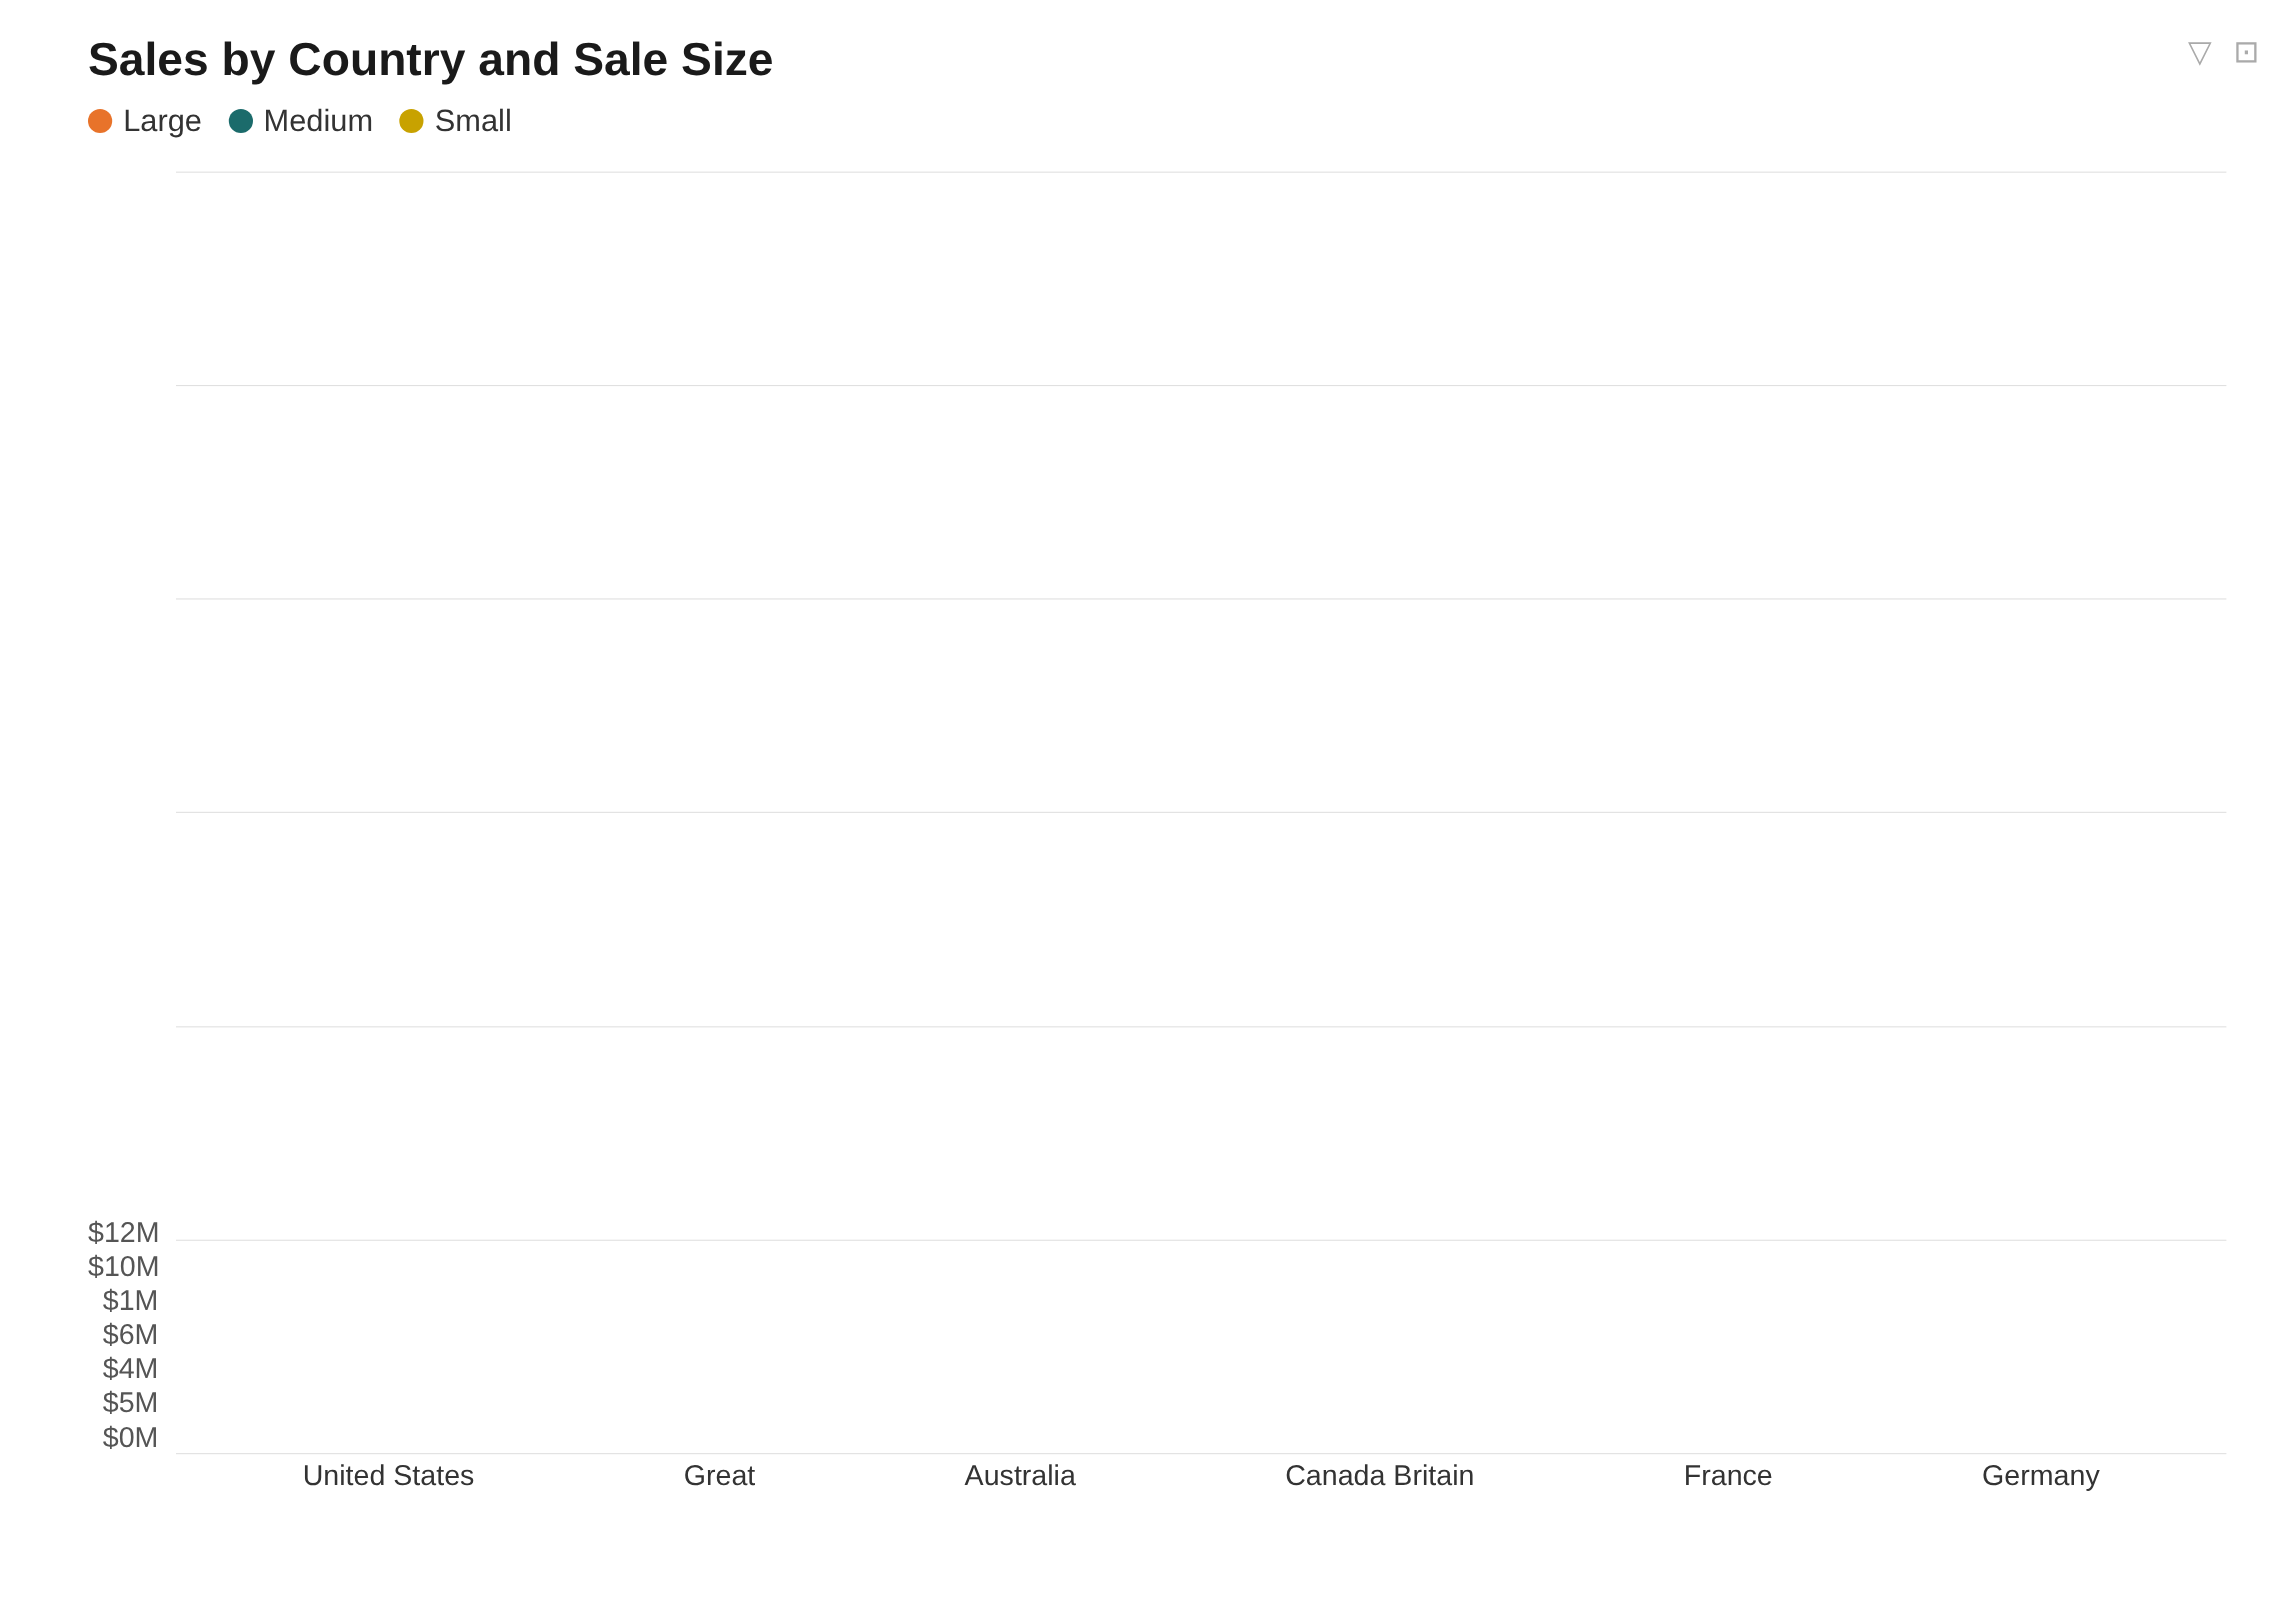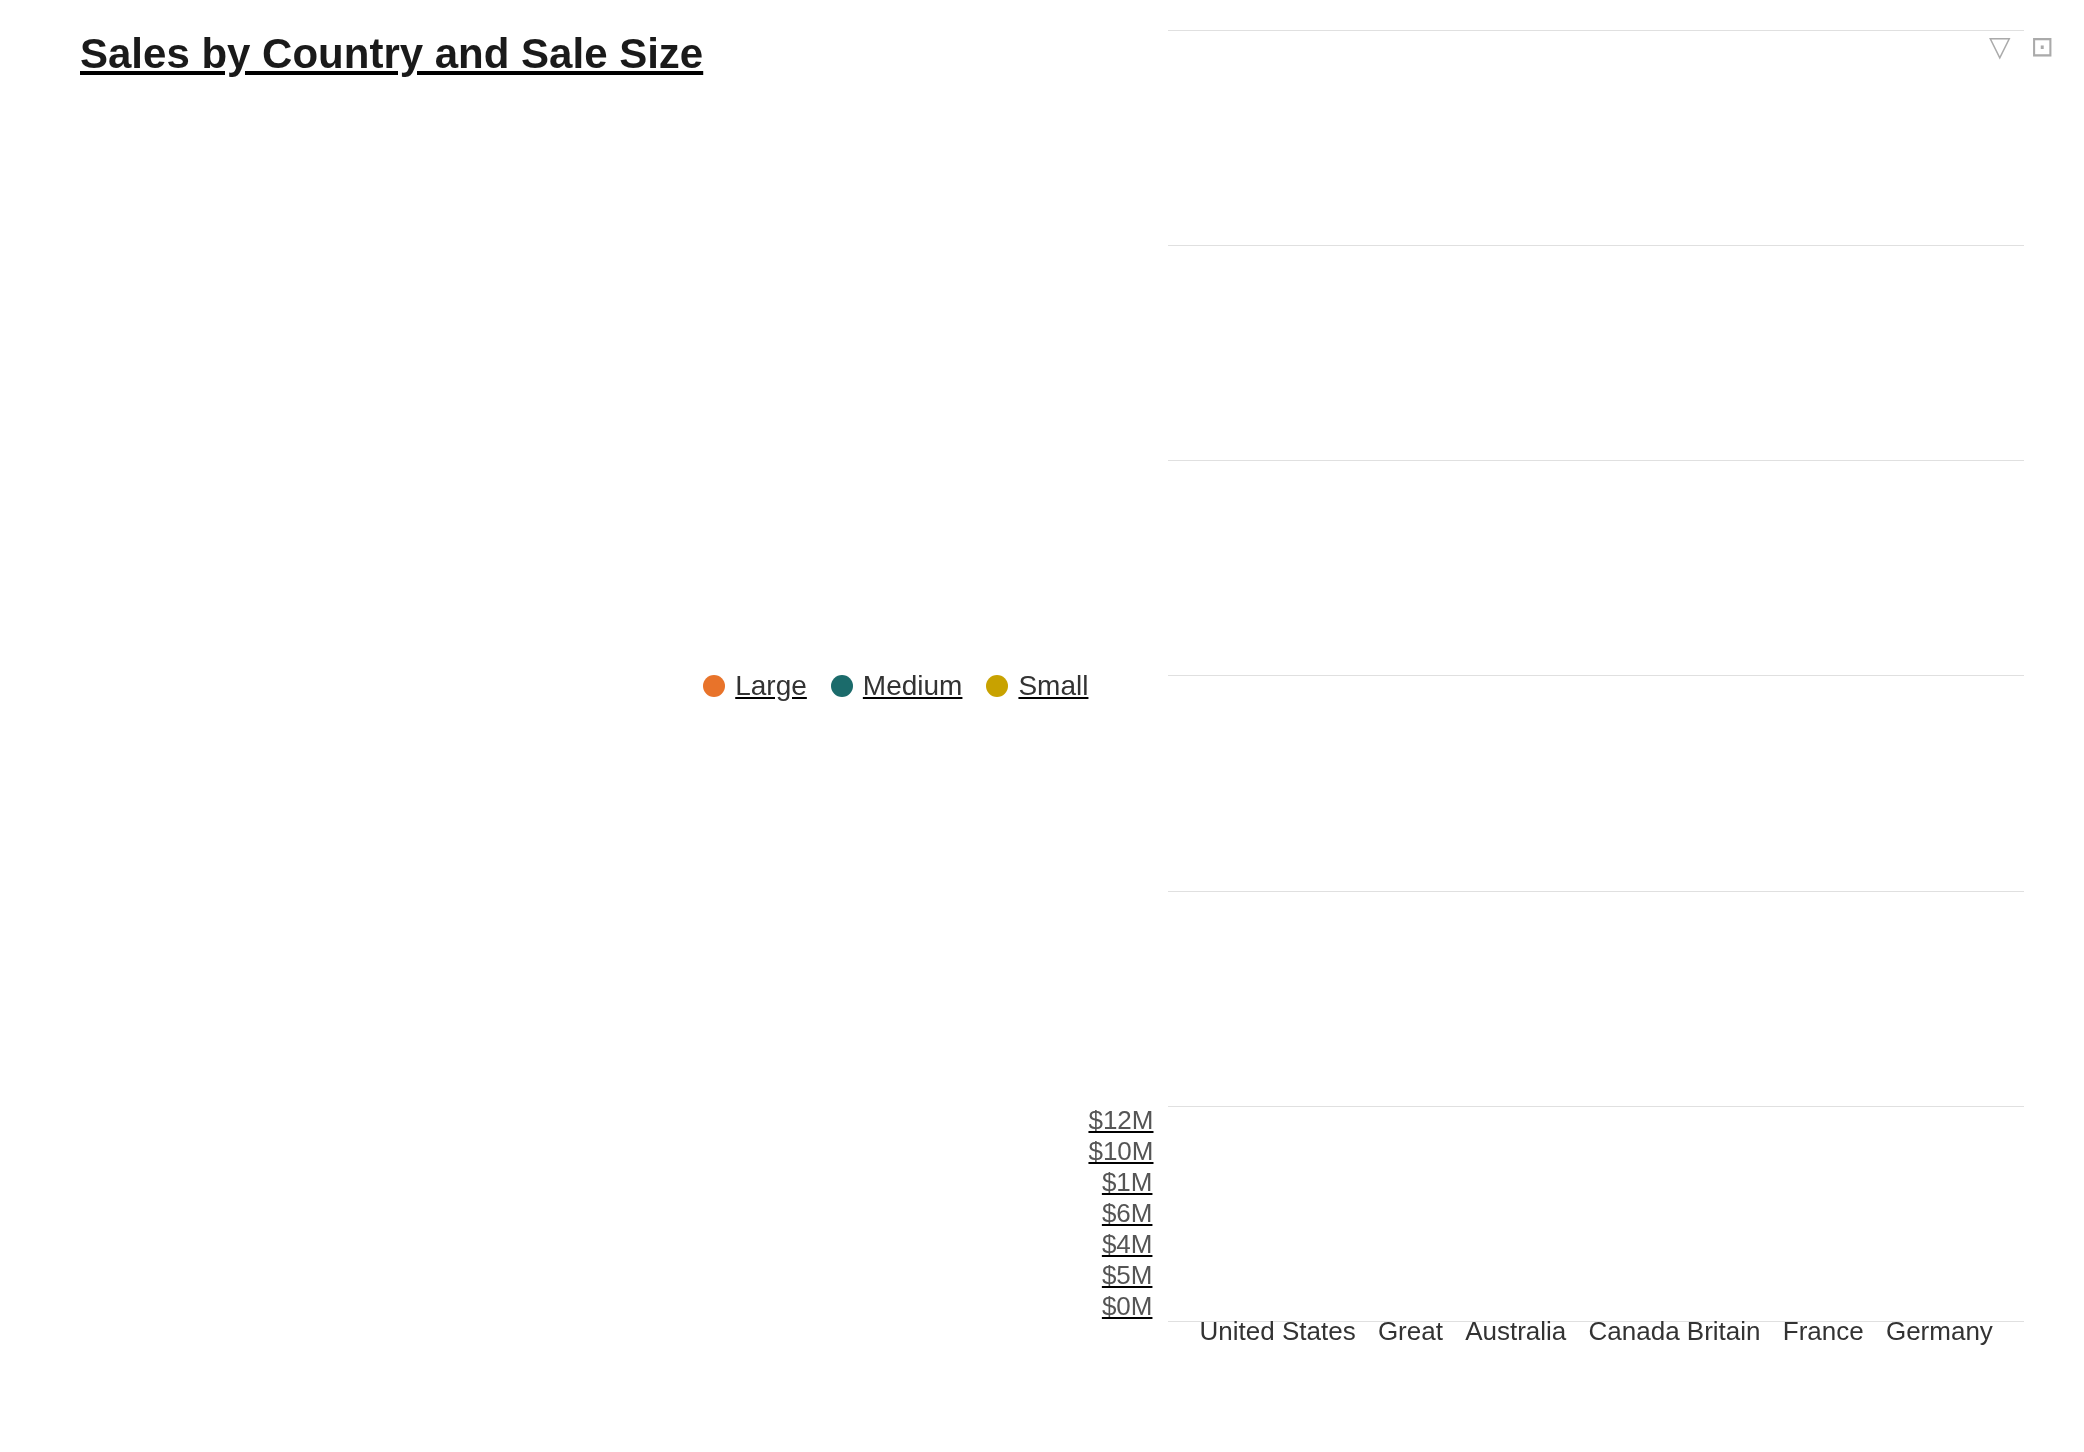--- a/index.html
+++ b/index.html
@@ -11,21 +11,21 @@
       overflow: hidden;
       position: relative;
     }
     .chart-container {
       position: absolute;
       top: 0; left: 0;
       width: 2084px;
       height: 1452px;
       padding: 30px 60px 80px 80px;
       display: flex;
-      text-decoration: underline;
+      flex-direction: column;
     }
     .chart-title {
       font-size: 42px;
       font-weight: 700;
       color: #1a1a1a;
       margin-bottom: 16px;
     }
     .legend {
       display: flex;
       gap: 24px;
@@ -100,21 +100,21 @@
     .country-bars {
       display: flex;
       align-items: flex-end;
       gap: 8px;
     }
     .bar {
       border-radius: 2px 2px 0 0;
     }
     .x-labels {
       position: absolute;
-      bottom: 16px;
+      bottom: 6px;
       left: 0;
       right: 0;
       height: 50px;
       display: flex;
       align-items: center;
       padding: 0 20px;
       justify-content: space-around;
     }
     .x-label {
       font-size: 26px;

